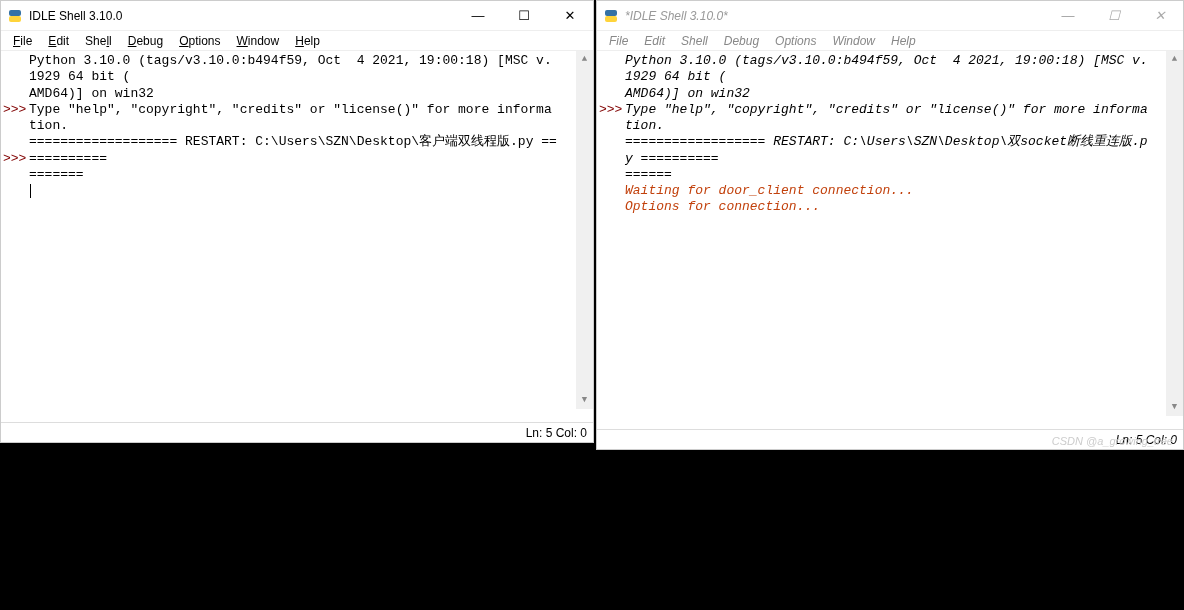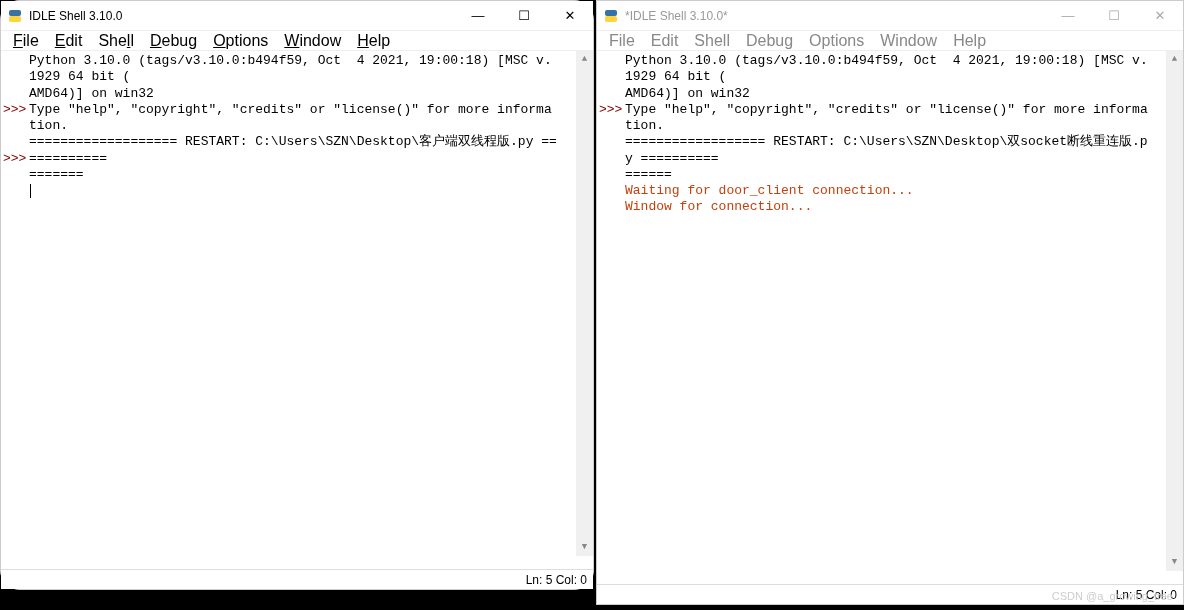--- a/index.html
+++ b/index.html
@@ -12,22 +12,22 @@
       display: flex;
       overflow: hidden;
     }
     .window {
       background: #fff;
       display: flex;
       flex-direction: column;
       border: 1px solid #ccc;
       position: relative;
     }
-    .window.left { width: 594px; height: 590px; border-radius: 20px; }
-    .window.right { width: 588px; height: 605px; margin-left: 2px; }
+    .window.left { width: 594px; height: 443px; }
+    .window.right { width: 588px; height: 450px; margin-left: 2px; font-style: italic; }
     .titlebar {
       height: 30px;
       display: flex;
       align-items: center;
       padding-left: 6px;
       background: #fff;
       border-bottom: 1px solid #eee;
     }
     .titlebar.inactive { color: #999; }
     .app-icon {
@@ -45,21 +45,21 @@
       font-size: 13px; color: #000;
     }
     .win-btn.inactive { color: #aaa; }
     .menubar {
       height: 20px;
       display: flex;
       align-items: center;
       padding: 0 4px;
       background: #fff;
       border-bottom: 1px solid #eee;
-      font-size: 16px;
+      font-size: 12px;
     }
     .menu-item { padding: 2px 8px; cursor: default; }
     .menu-item .ul { text-decoration: underline; }
     .menubar.inactive .menu-item { color: #888; }
     .shell-body {
       flex: 1;
       display: flex;
       font-family: "Consolas", "Courier New", monospace;
       font-size: 13px;
       line-height: 1.25;
@@ -210,21 +210,21 @@
       <div class="prompt">&nbsp;</div>
       <div class="prompt">&nbsp;</div>
       <div class="prompt">&gt;&gt;&gt;</div>
     </div>
     <div class="content"><span>Python 3.10.0 (tags/v3.10.0:b494f59, Oct  4 2021, 19:00:18) [MSC v.1929 64 bit (</span>
 <span>AMD64)] on win32</span>
 <span>Type "help", "copyright", "credits" or "license()" for more information.</span>
 <span class="restart">================== RESTART: C:\Users\SZN\Desktop\双socket断线重连版.py ==========</span>
 <span class="restart">======</span>
 <span class="output-blue">Waiting for door_client connection...</span>
-<span class="output-blue">Window for connection...</span></div>
+<span class="output-blue">Options for connection...</span></div>
     <div class="scrollbar">
       <div class="scroll-arrow">▲</div>
       <div class="scroll-track"></div>
       <div class="scroll-arrow">▼</div>
     </div>
   </div>
   <div class="statusbar">
     <span>Ln: 5  Col: 0</span>
   </div>
   <span class="watermark">CSDN @a_growing_tree</span>

